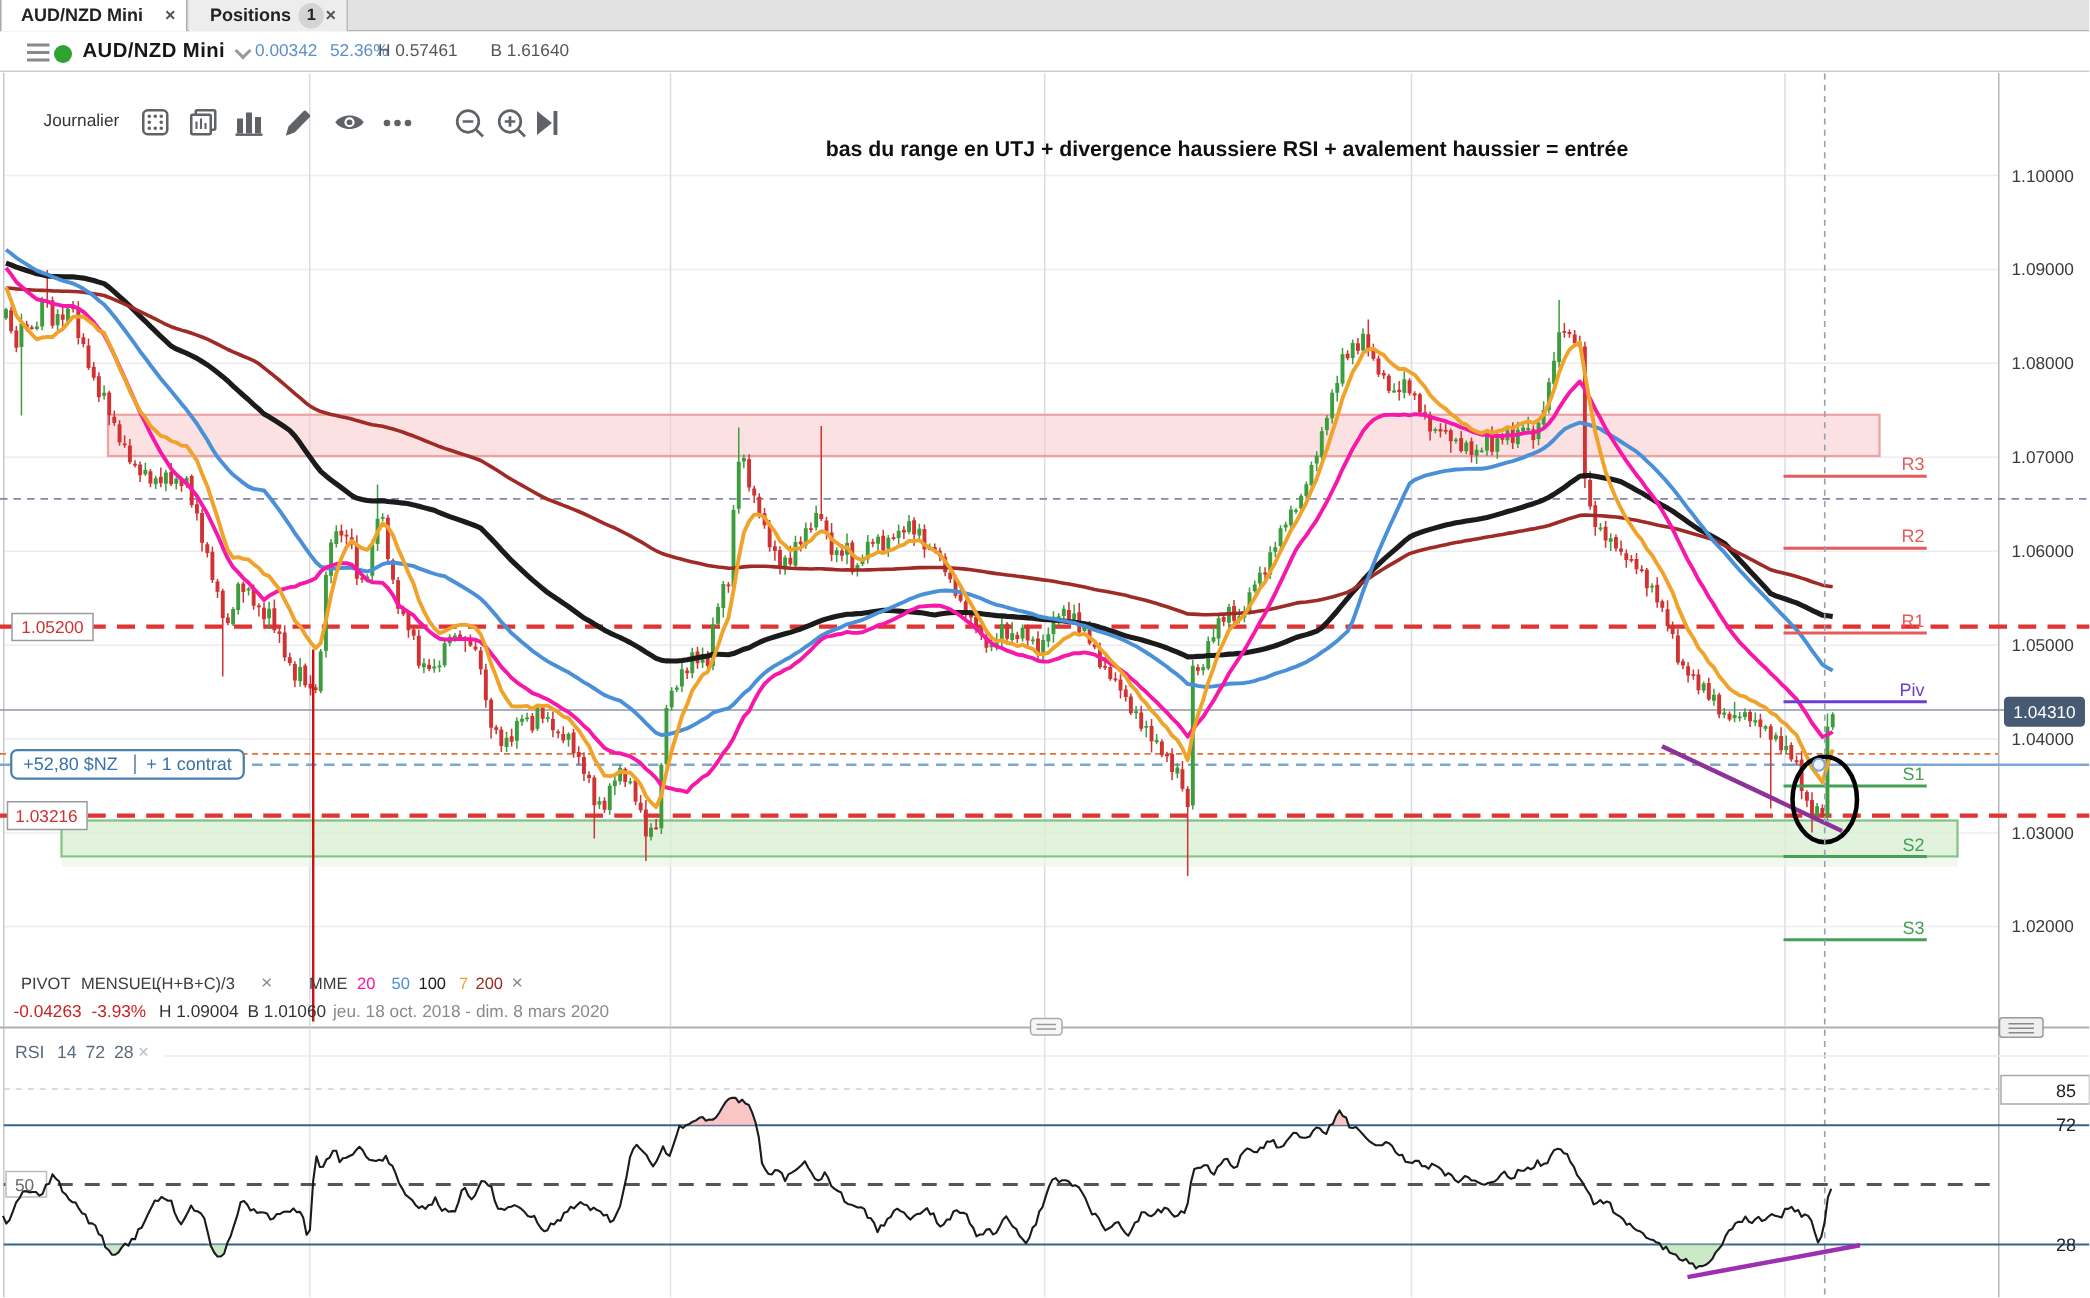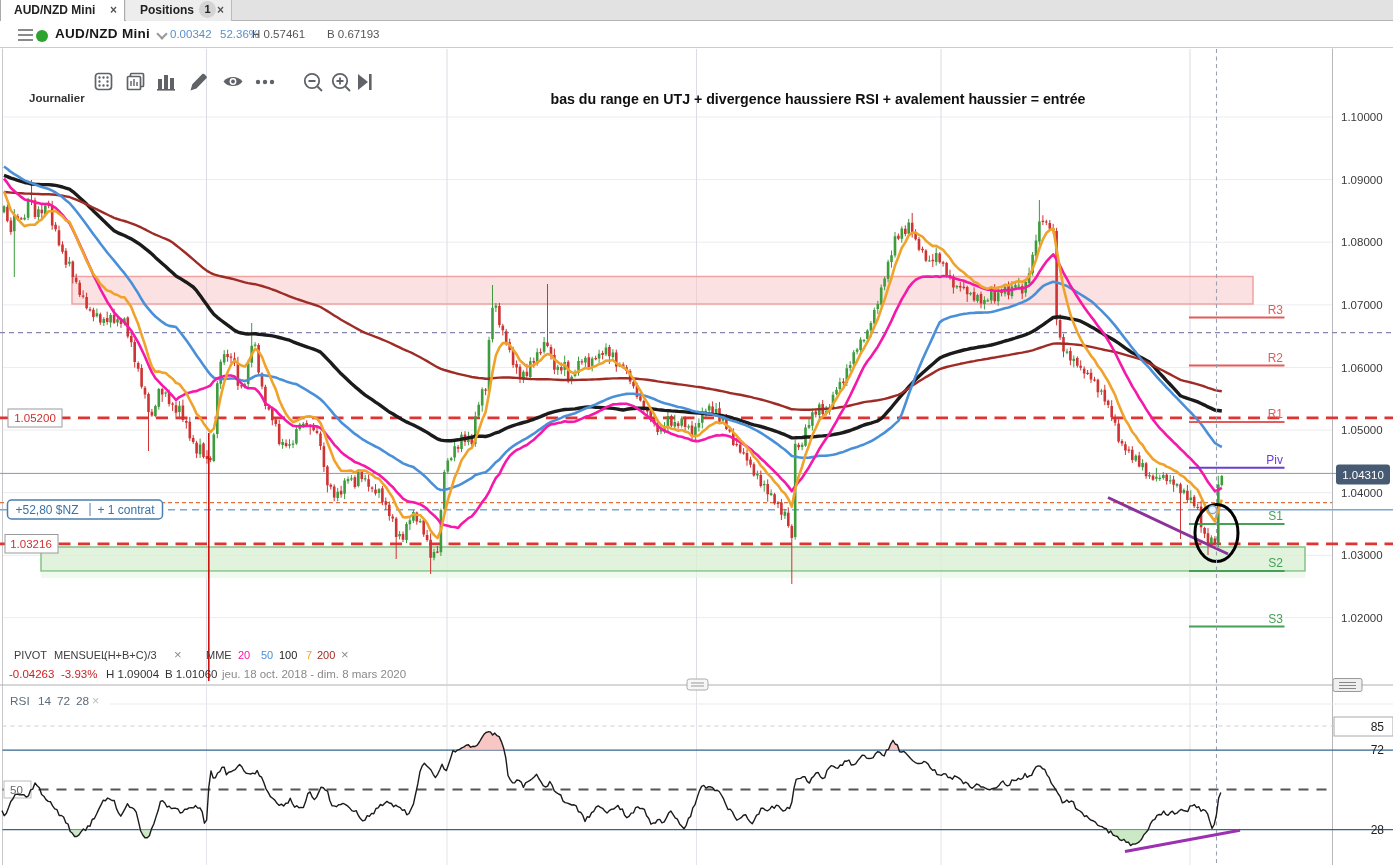--- a/index.html
+++ b/index.html
@@ -12,21 +12,21 @@
 .tab2 .x{position:absolute;right:7px;color:#555;font-weight:bold}
 .row2{height:27px;background:#fff;border-bottom:1px solid #ccc;position:relative}
 .burger{position:absolute;left:18px;top:8px;width:15px}
 .burger div{height:2px;background:#8a8a8a;margin-bottom:3px}
 .dot{position:absolute;left:36px;top:9px;width:12px;height:12px;border-radius:50%;background:#2fa32f}
 .name{position:absolute;left:55px;top:5px;font-size:13.5px;font-weight:bold;color:#171717;letter-spacing:0.3px}
 .chev{position:absolute;left:158px;top:9px;width:8px;height:8px;border-right:2px solid #999;border-bottom:2px solid #999;transform:rotate(45deg)}
 .chg{position:absolute;left:170px;top:7px;font-size:11.5px;color:#5b8fc9}
 .hb{position:absolute;left:252px;top:7px;font-size:11.5px;color:#555}
 .tbar{position:absolute;left:0;top:48px;width:1393px;height:46px;z-index:4}
-.jl{position:absolute;left:29px;top:44px;font-size:11.5px;font-weight:bold;color:#333}
+.jl{position:absolute;left:29px;top:27px;font-size:11.5px;font-weight:normal;color:#333}
 svg.ic{position:absolute;top:22px}
 </style></head><body>
 <div id="chart"><svg width="1393" height="865" viewBox="0 0 1393 865" xmlns="http://www.w3.org/2000/svg" font-family="Liberation Sans, sans-serif">
       <line x1="2.5" y1="117" x2="1332.5" y2="117" stroke="#ececf1" stroke-width="1"></line>
       <line x1="2.5" y1="179.6" x2="1332.5" y2="179.6" stroke="#ececf1" stroke-width="1"></line>
       <line x1="2.5" y1="242.2" x2="1332.5" y2="242.2" stroke="#ececf1" stroke-width="1"></line>
       <line x1="2.5" y1="304.9" x2="1332.5" y2="304.9" stroke="#ececf1" stroke-width="1"></line>
       <line x1="2.5" y1="367.5" x2="1332.5" y2="367.5" stroke="#ececf1" stroke-width="1"></line>
       <line x1="2.5" y1="430.1" x2="1332.5" y2="430.1" stroke="#ececf1" stroke-width="1"></line>
       <line x1="2.5" y1="492.7" x2="1332.5" y2="492.7" stroke="#ececf1" stroke-width="1"></line>
@@ -167,21 +167,21 @@
         <div></div>
         <div></div>
         <div></div>
       </div>
       <div class="dot"></div>
       <div class="name">AUD/NZD Mini</div>
       <div class="chev"></div>
       <div class="chg">0.00342</div>
       <div class="chg" style="left:220px">52.36%</div>
       <div class="hb">H 0.57461</div>
-      <div class="hb" style="left:327px">B 0.67193</div>
+      <div class="hb" style="left:327px">B 1.61640</div>
     </div>
 </div>
 <div class="tbar">
 <div class="jl">Journalier</div>
 <svg class="ic" style="left:94px" width="290" height="24" viewBox="0 0 290 24" fill="none" stroke="#5f6368" stroke-width="1.7">
 <rect x="1.5" y="3.5" width="16" height="16" rx="3"></rect>
 <g stroke-width="2.4" stroke-linecap="round">
         <path d="M5.5 15.5h0M9.5 15.5h0M13.5 15.5h0M5.5 11.5h0M13.5 11.5h0M5.5 7.5h0M9.5 7.5h0M13.5 7.5h0"></path>
       </g>
 <rect x="36.5" y="3.5" width="13" height="13" rx="1"></rect>

